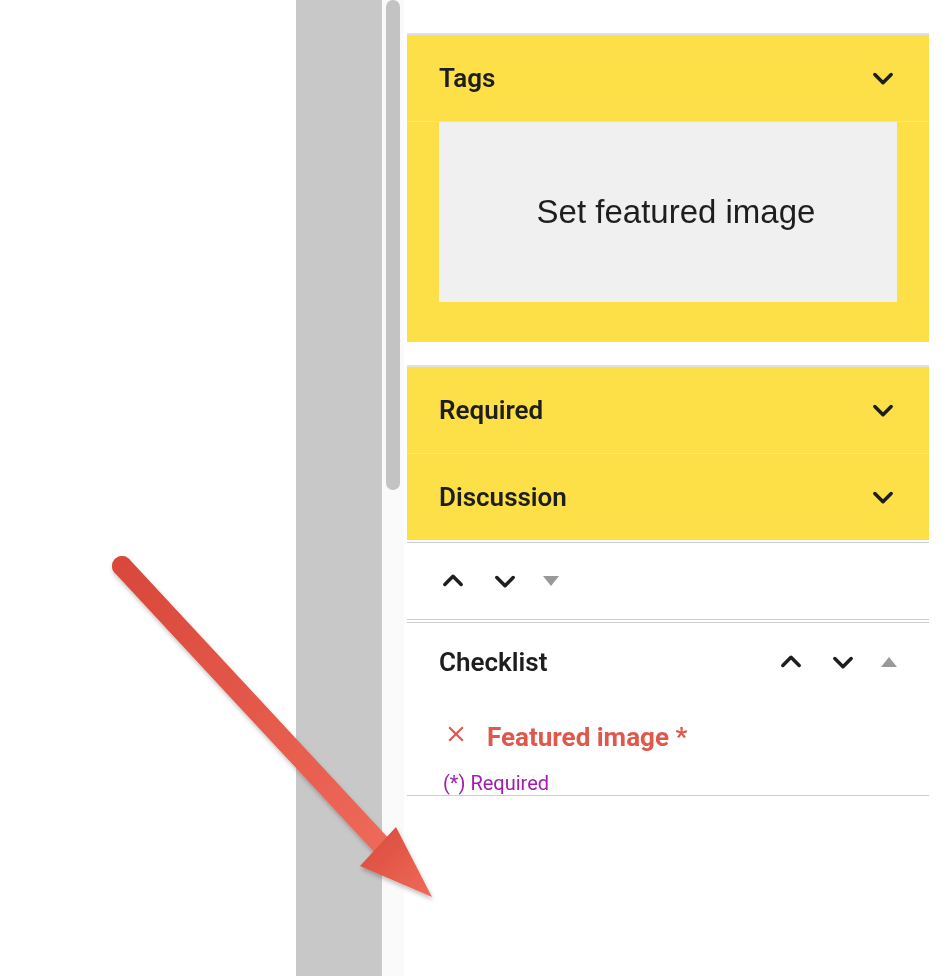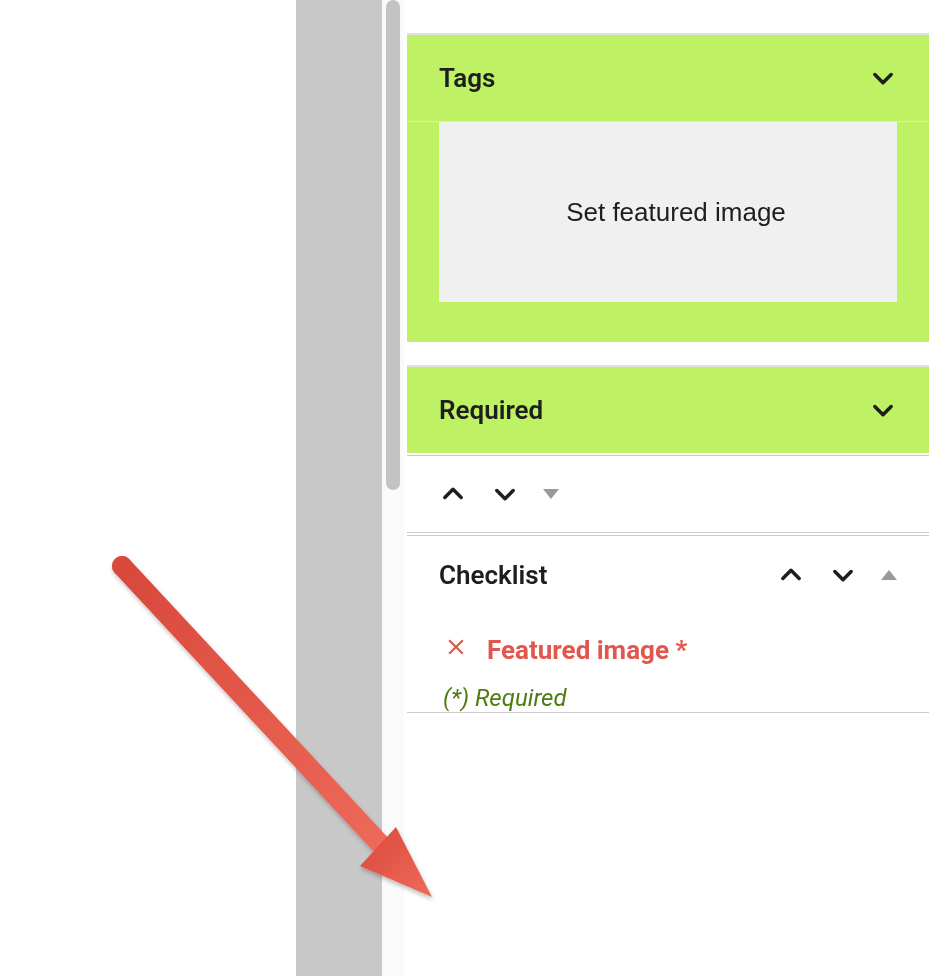--- a/index.html
+++ b/index.html
@@ -39,21 +39,21 @@
     .sidebar {
       position: absolute;
       left: 407px;
       top: 0;
       width: 522px;
       height: 976px;
       background: #fff;
     }
     .panel {
       border-top: 1px solid #e0e0e0;
-      background: #bef264;
+      background: #fde047;
     }
     .panel:first-child { border-top: none; }
     .panel-header {
       display: flex;
       align-items: center;
       justify-content: space-between;
       padding: 28px 32px;
       cursor: pointer;
     }
     .panel-title {
@@ -82,21 +82,21 @@
     .triangle-down { border-top: 10px solid #999; }
     .triangle-up { border-bottom: 10px solid #999; }
     .panel-body { padding: 0 32px 40px 32px; }
     .set-featured {
       background: #f0f0f0;
       width: 100%;
       height: 180px;
       display: flex;
       align-items: center;
       justify-content: center;
-      font-size: 26px;
+      font-size: 33px;
       color: #1e1e1e;
       cursor: pointer;
       border: none;
       padding-left: 16px;
     }
     .panel-plain {
       border-top: 1px solid #e0e0e0;
       background: #fff;
     }
     .panel-plain .panel-header { padding: 24px 32px; }
@@ -114,23 +114,22 @@
       display: flex;
       align-items: center;
       gap: 18px;
       color: #e1574c;
       font-size: 26px;
       font-weight: 700;
       margin-bottom: 18px;
     }
     .check-x svg { width: 26px; height: 26px; fill: #e1574c; }
     .req-note {
-      color: #4d7c0f;
-      font-size: 24px;
-      font-style: italic;
+      color: #a21caf;
+      font-size: 20px;
       padding: 0 36px;
     }
     .faded-top {
       height: 34px;
       border-bottom: 1px solid #e0e0e0;
     }
     .spacer-below-featured { height: 24px; border-bottom: 1px solid #e0e0e0; }
     .thin-right {
       position: absolute;
       right: 0;
@@ -182,20 +181,30 @@
     <div class="panel-header">
       <span class="panel-title">Required</span>
       <span class="chev">
         <svg viewBox="0 0 24 24" fill="none" stroke="#1e1e1e" stroke-width="3" stroke-linecap="round" stroke-linejoin="round">
             <polyline points="5 9 12 16 19 9"></polyline>
           </svg>
       </span>
     </div>
   </div>
 
+  <div class="panel">
+    <div class="panel-header">
+      <span class="panel-title">Discussion</span>
+      <span class="chev">
+        <svg viewBox="0 0 24 24" fill="none" stroke="#1e1e1e" stroke-width="3" stroke-linecap="round" stroke-linejoin="round">
+            <polyline points="5 9 12 16 19 9"></polyline>
+          </svg>
+      </span>
+    </div>
+  </div>
 
   <div class="panel-plain boxed">
     <div class="panel-header">
       <span class="panel-icons">
         <span class="chev">
           <svg viewBox="0 0 24 24" fill="none" stroke="#1e1e1e" stroke-width="3" stroke-linecap="round" stroke-linejoin="round">
               <polyline points="5 15 12 8 19 15"></polyline>
             </svg>
         </span>
         <span class="chev">

